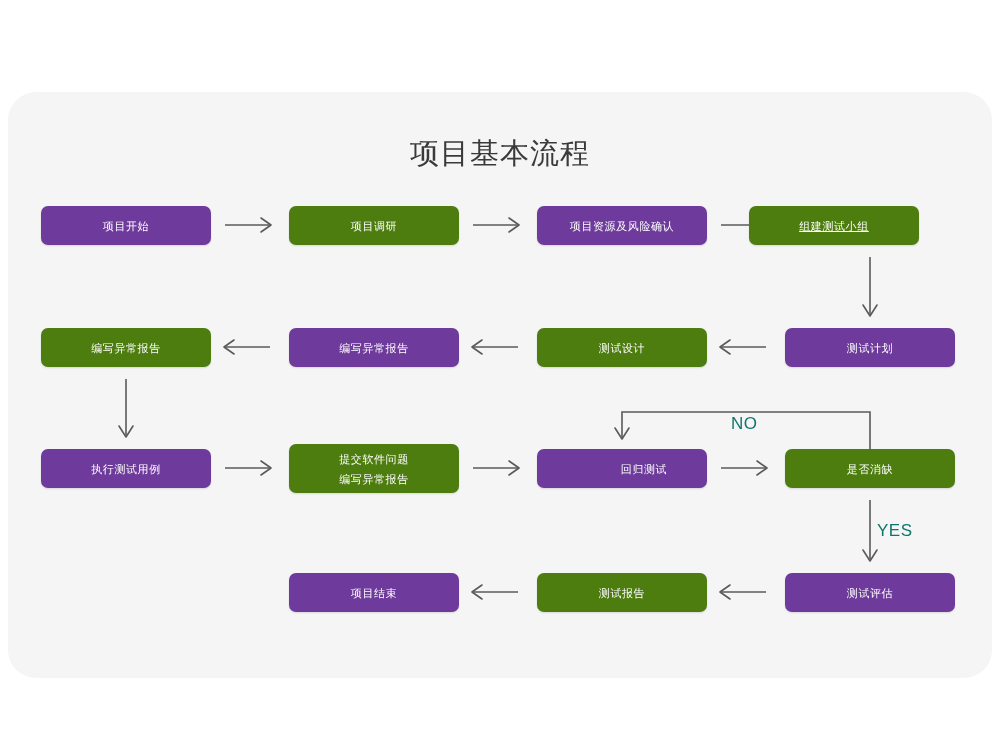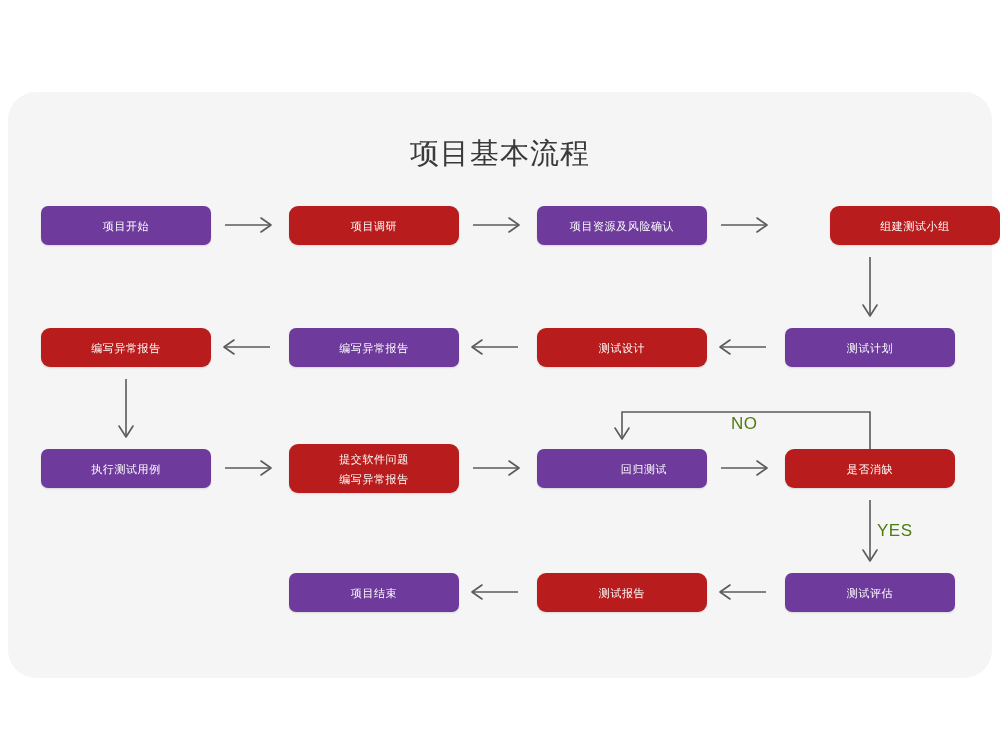--- a/index.html
+++ b/index.html
@@ -58,22 +58,21 @@
     line-height: 20px;
     color: #ffffff;
     letter-spacing: 0.6px;
     white-space: pre-line;
     box-shadow: 0 1px 2px rgba(0,0,0,0.12);
   }
   .node.purple {
     background: #6e3b9c;
   }
   .node.gray {
-    background: #b91c1c;
-    border-radius: 9px;
+    background: #4d7c0f;
   }
 
   
   #links {
     position: absolute;
     left: 0;
     top: 0;
     width: 1000px;
     height: 750px;
     pointer-events: none;
@@ -87,21 +86,21 @@
     stroke: #5a5a5a;
     stroke-width: 1.6;
     fill: none;
     stroke-linecap: round;
     stroke-linejoin: round;
   }
 
   .edge-label {
     position: absolute;
     font-size: 17px;
-    color: #4d7c0f;
+    color: #0f766e;
     letter-spacing: 0.5px;
     white-space: nowrap;
   }
 </style>
 </head>
 <body>
 
 <div id="canvas">
 
   <div class="card"></div>
@@ -175,21 +174,21 @@
     </g>
     <g>
       <line x1="473" y1="592" x2="518" y2="592"></line>
       <polyline class="head" points="482,585 472,592 482,599"></polyline>
     </g>
   </svg>
 
   <div class="node purple" style="left:41px;top:206px;width:170px;height:39px;">项目开始</div>
   <div class="node gray" style="left:289px;top:206px;width:170px;height:39px;">项目调研</div>
   <div class="node purple" style="left:537px;top:206px;width:170px;height:39px;">项目资源及风险确认</div>
-  <div class="node gray" style="left:830px;top:206px;width:170px;height:39px;">组建测试小组</div>
+  <div class="node gray" style="left:749px;top:206px;width:170px;height:39px;text-decoration:underline;">组建测试小组</div>
 
   <div class="node gray" style="left:41px;top:328px;width:170px;height:39px;">编写异常报告</div>
   <div class="node purple" style="left:289px;top:328px;width:170px;height:39px;">编写异常报告</div>
   <div class="node gray" style="left:537px;top:328px;width:170px;height:39px;">测试设计</div>
   <div class="node purple" style="left:785px;top:328px;width:170px;height:39px;">测试计划</div>
 
   <div class="node purple" style="left:41px;top:449px;width:170px;height:39px;">执行测试用例</div>
   <div class="node gray" style="left:289px;top:444px;width:170px;height:49px;">提交软件问题
 编写异常报告</div>
   <div class="node purple" style="left:537px;top:449px;width:170px;height:39px;padding-left:44px;">回归测试</div>

